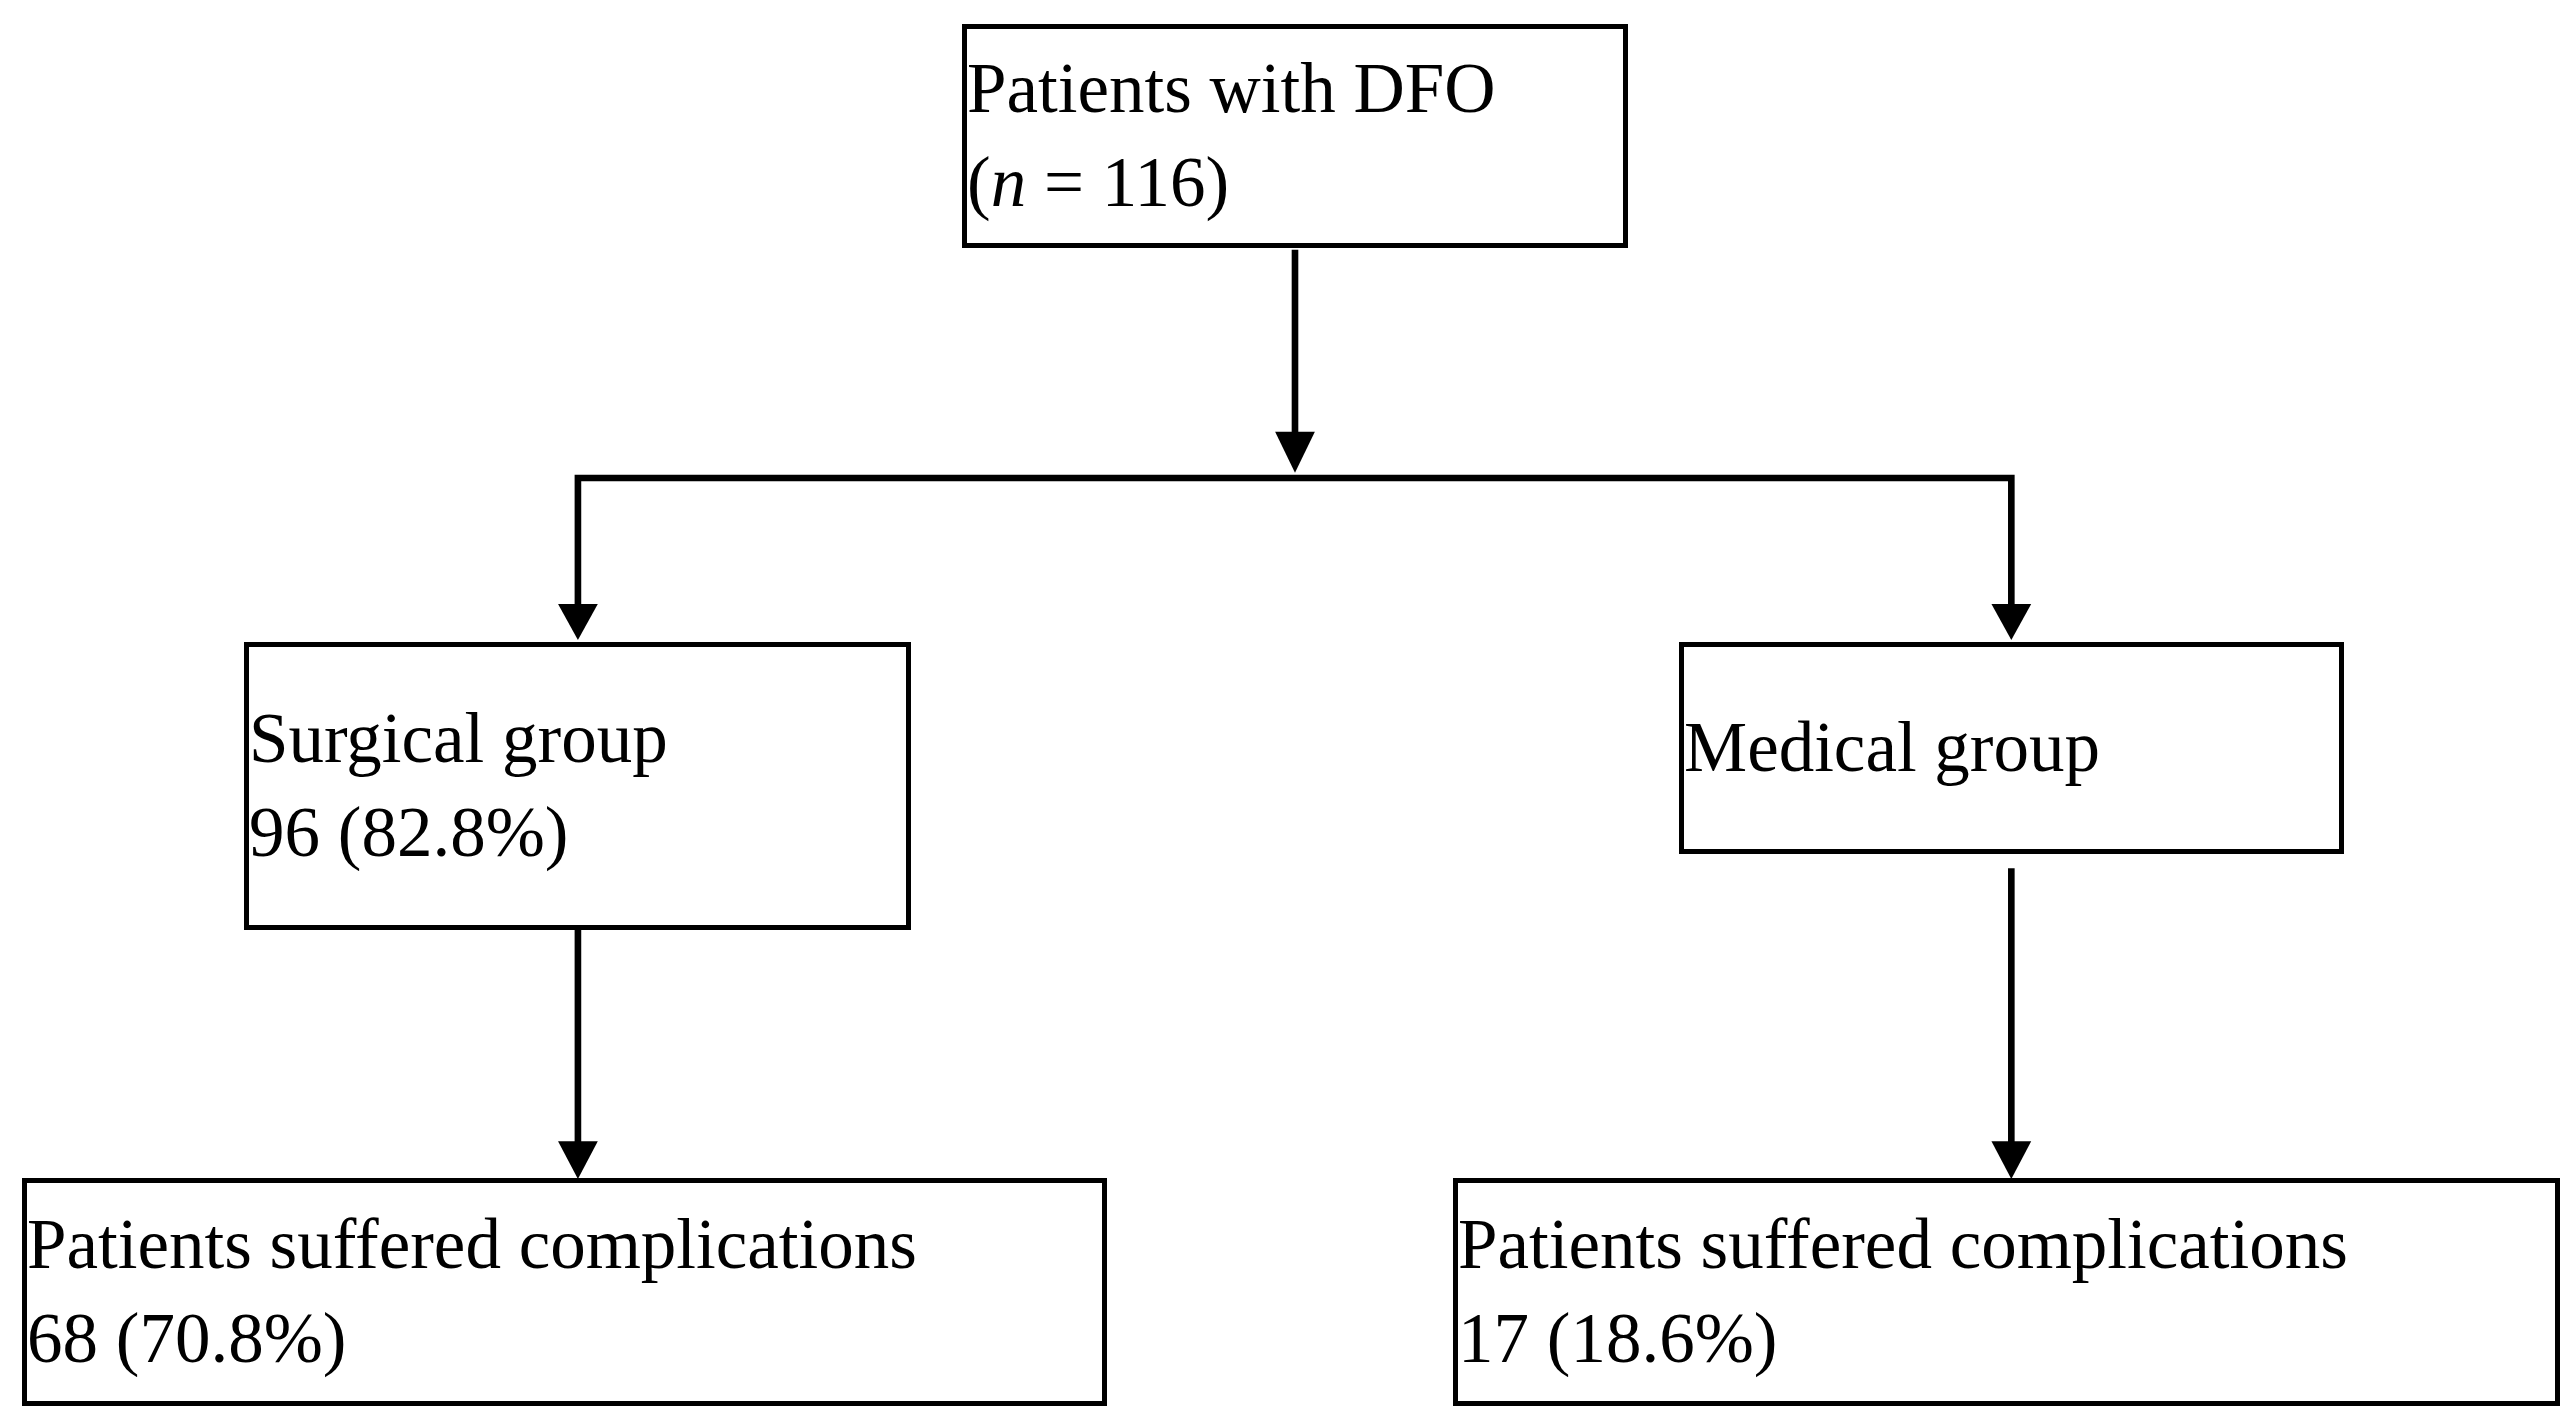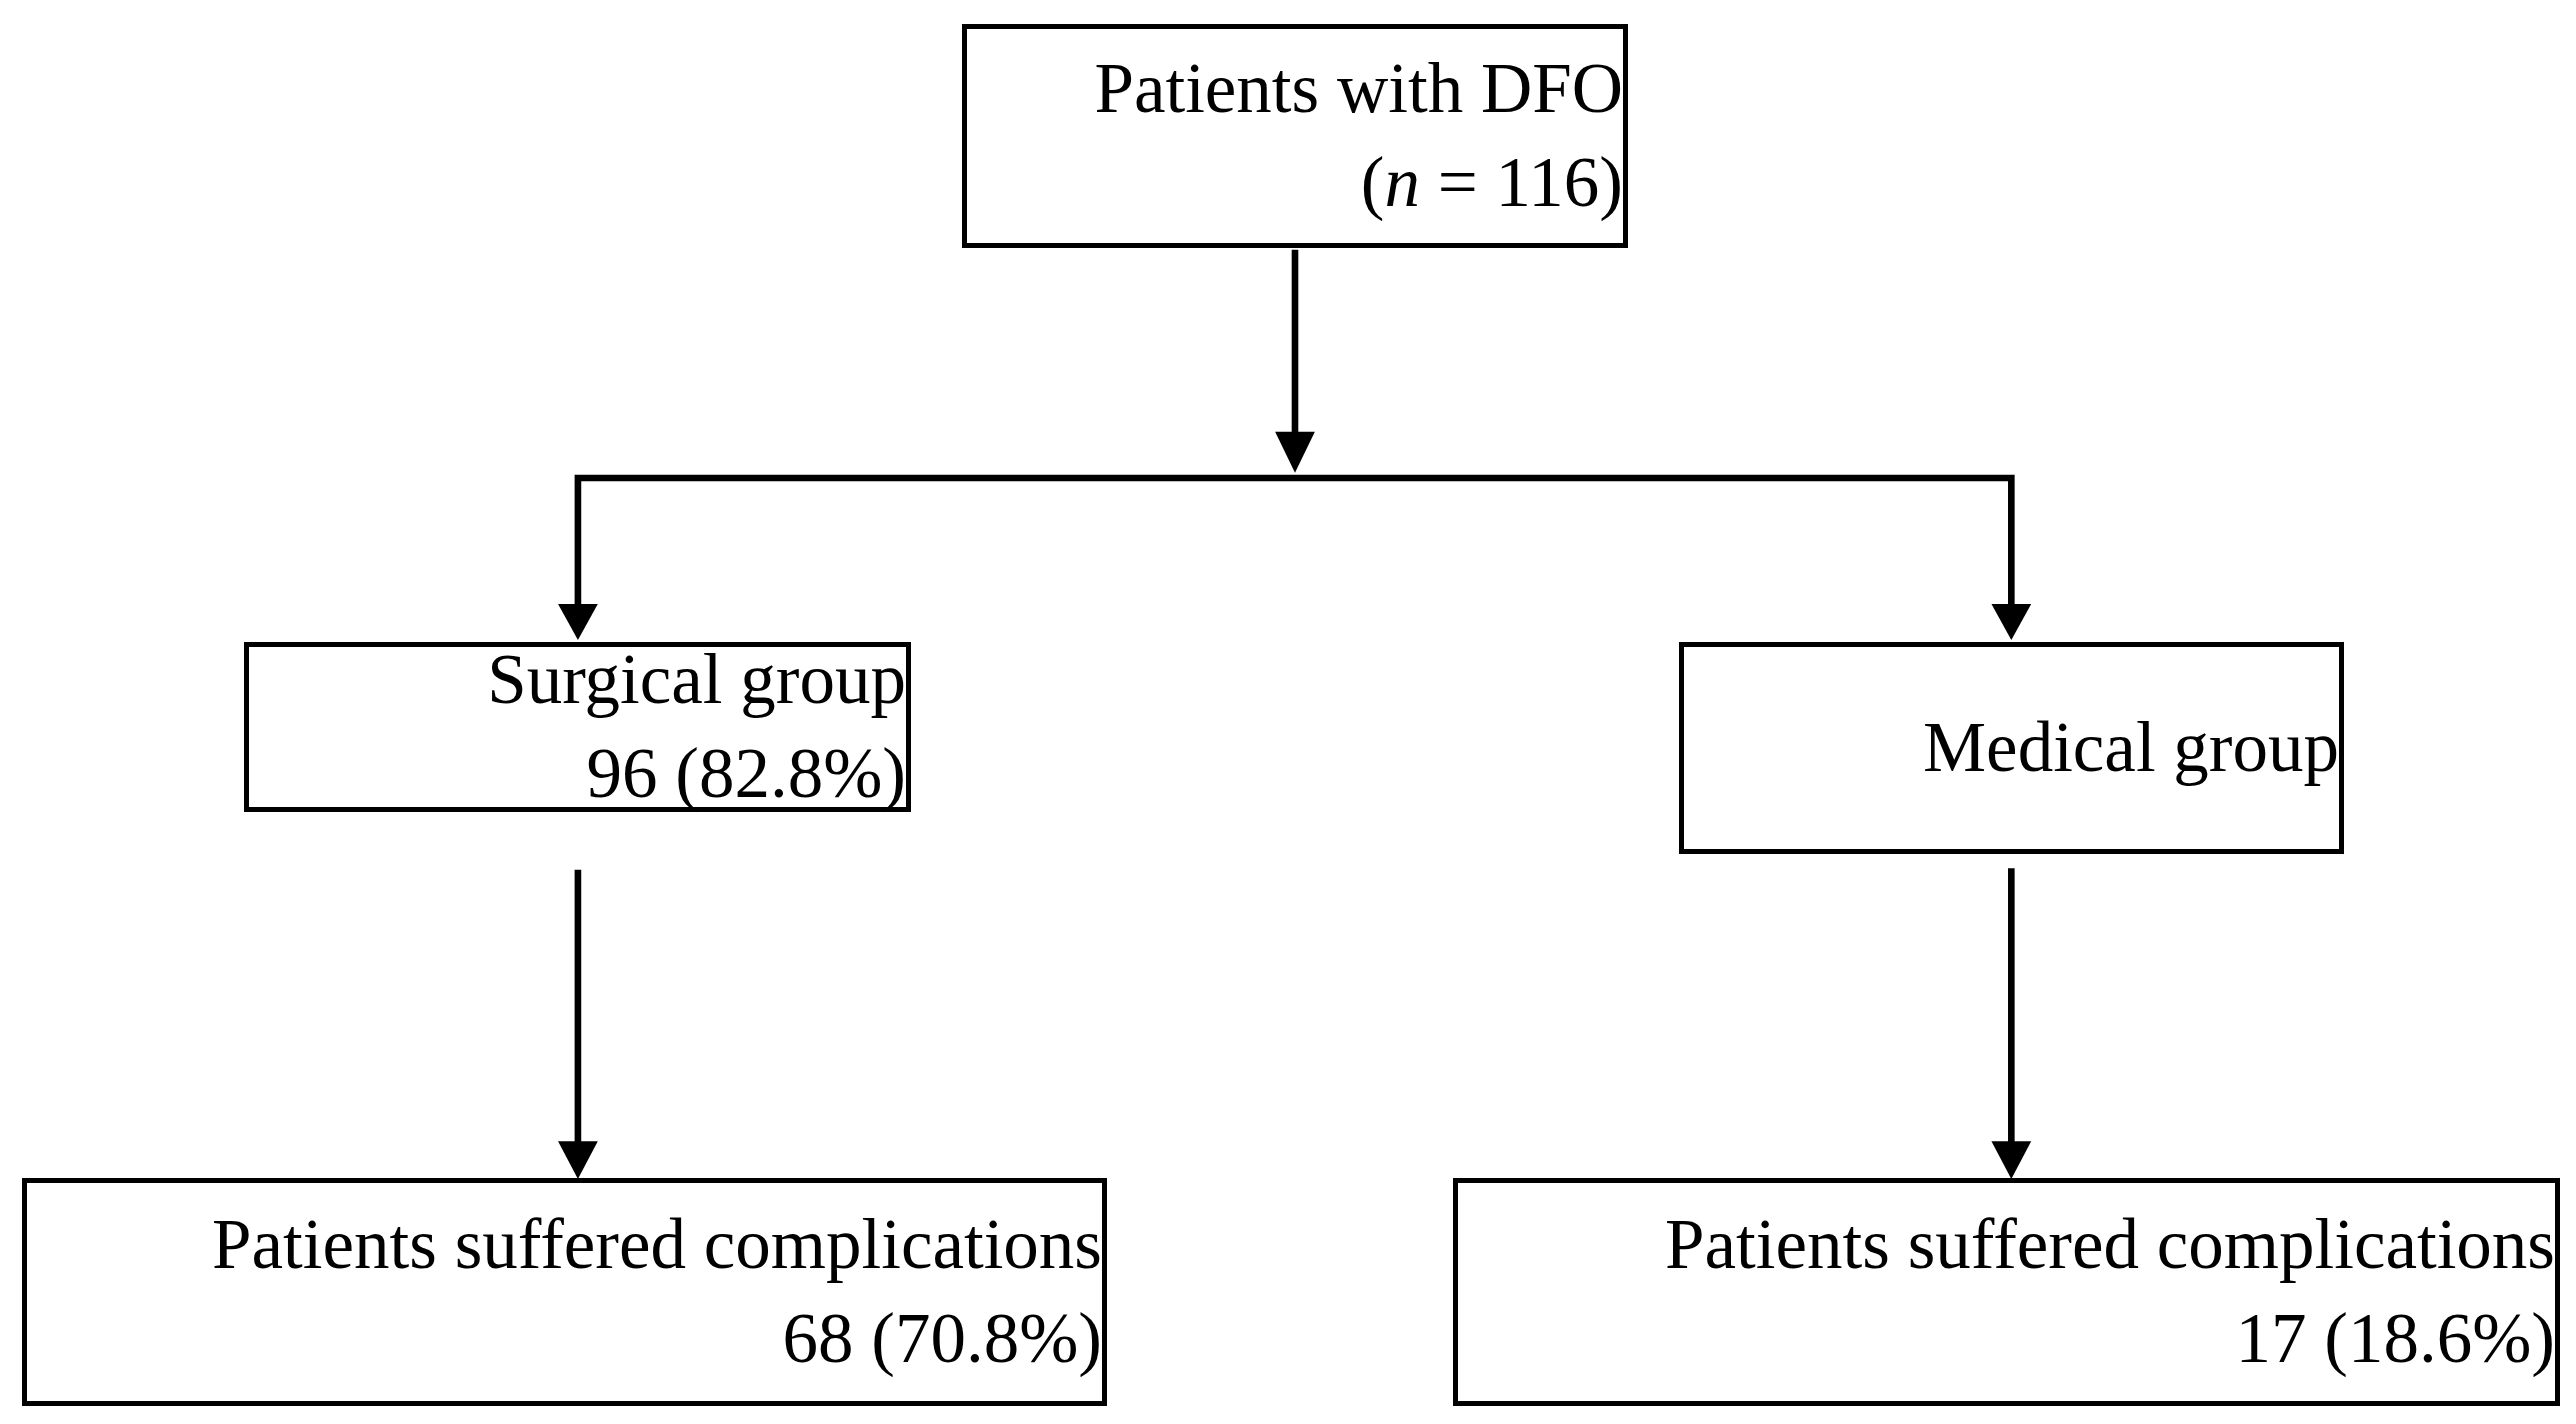--- a/index.html
+++ b/index.html
@@ -32,32 +32,32 @@
     fill: #000000;
     stroke: none;
   }
   .node {
     position: absolute;
     box-sizing: border-box;
     border: 5.9px solid #000000;
     background: #ffffff;
     display: flex;
     flex-direction: column;
-    align-items: flex-end;
+    align-items: flex-start;
     justify-content: center;
     text-align: center;
     font-size: 71px;
     line-height: 1.32;
     white-space: nowrap;
   }
   .node .ln { display: block; }
   .var-italic { font-style: italic; }
 
   .node-root       { left: 962px; top: 24px;   width: 666px;  height: 224px; }
-  .node-surgical   { left: 244px;  top: 642px;  width: 667px;  height: 170px; }
+  .node-surgical   { left: 244px;  top: 642px;  width: 667px;  height: 288px; }
   .node-medical    { left: 1679px; top: 642px;  width: 665px;  height: 212px; }
   .node-surg-comp  { left: 22px;   top: 1178px; width: 1085px; height: 228px; }
   .node-med-comp   { left: 1453px; top: 1178px; width: 1107px; height: 228px; }
 </style>
 </head>
 <body>
 
 <div class="canvas">
 
   <svg class="connectors" viewBox="0 0 3499 1935" xmlns="http://www.w3.org/2000/svg">

